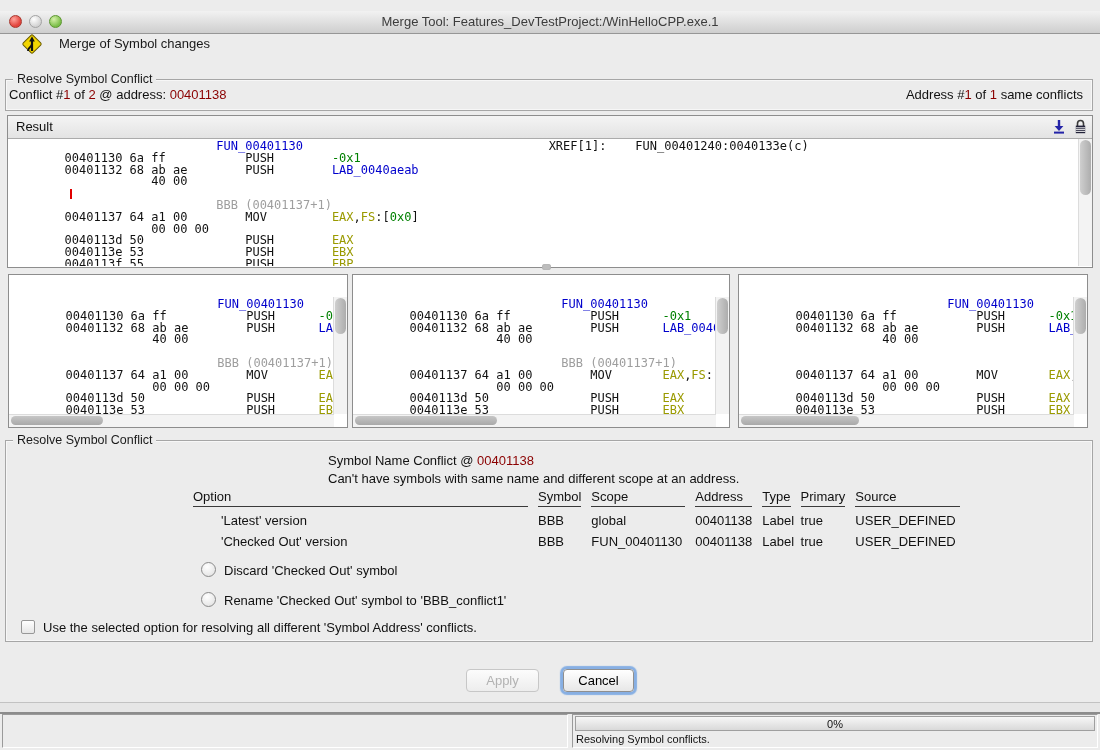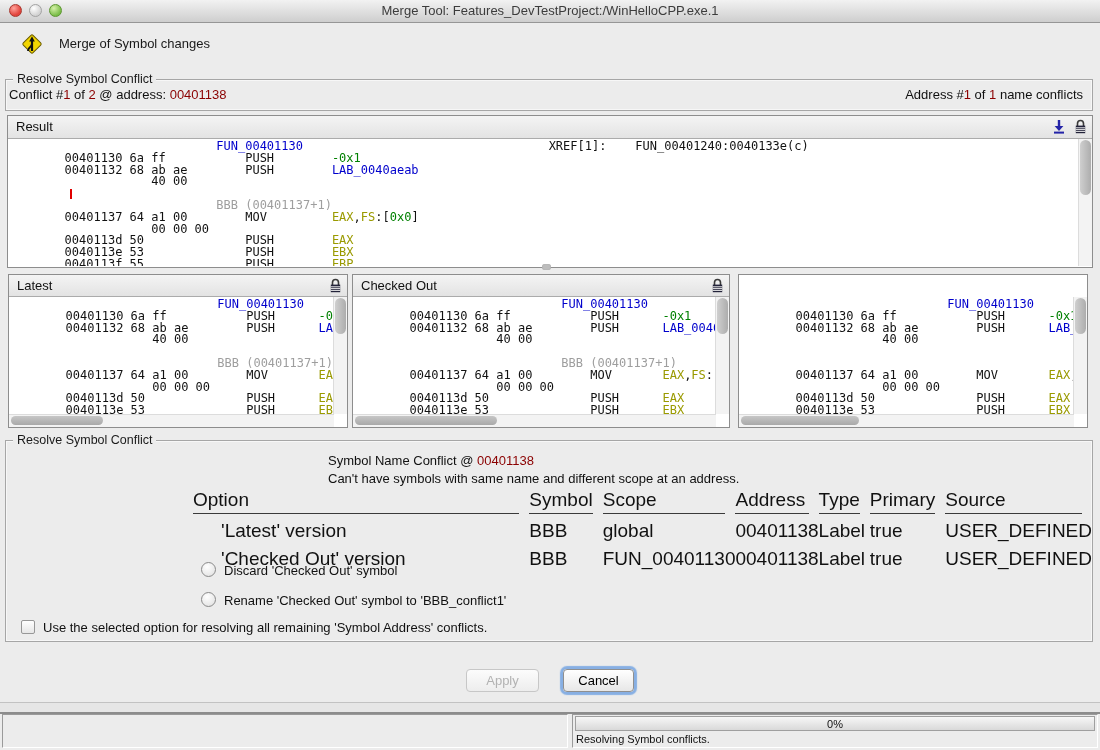--- a/index.html
+++ b/index.html
@@ -2,21 +2,21 @@
 <html><head>
 <meta charset="utf-8">
 <style>
   html,body{margin:0;padding:0;background:#555;}
   #window{
     position:relative;width:1100px;height:750px;background:#ececec;
     font-family:"Liberation Sans",sans-serif;color:#111;overflow:hidden;
     outline:1px solid #7e7e7e;
   }
   
-  .titlebar{position:absolute;top:0;left:0;right:0;height:22px;
+  .titlebar{position:absolute;top:11px;left:0;right:0;height:22px;
     background:linear-gradient(#f2f2f2,#cecece);border-bottom:1px solid #969696;}
   .tl{position:absolute;top:4px;width:13px;height:13px;border-radius:50%;box-sizing:border-box;}
   .tl-red{left:9px;background:radial-gradient(circle at 35% 30%,#ffa39b,#e2443c 65%);border:1px solid #a8382f;}
   .tl-min{left:29px;background:radial-gradient(circle at 35% 30%,#ffffff,#d2d2d2 70%);border:1px solid #a3a3a3;}
   .tl-grn{left:49px;background:radial-gradient(circle at 35% 30%,#d5f0a8,#79bd47 70%);border:1px solid #5c9630;}
   .wtitle{position:absolute;left:70px;right:70px;top:3px;text-align:center;font-size:13px;color:#3c3c3c;}
   
   .mergebar{position:absolute;top:31px;left:0;height:28px;}
   .merge-icon{position:absolute;left:21px;top:2px;width:22px;height:22px;}
   .merge-title{position:absolute;left:59px;top:5px;font-size:13px;color:#1a1a1a;white-space:nowrap;}
@@ -51,21 +51,21 @@
   #checked-panel{left:352px;top:274px;width:378px;height:154px;}
   #original-panel{left:738px;top:274px;width:350px;height:154px;}
   .side .listing{right:14px;bottom:13px;}
   .side .vscroll{bottom:13px;}
   .cursor{position:absolute;left:62px;top:73px;width:2px;height:10px;background:#e00000;}
   .splitter-dot{position:absolute;left:542px;top:264px;width:9px;height:6px;border-radius:3px;
     background:#bdbdbd;box-shadow:inset 0 0 1px #8a8a8a;}
   
   .sym-line1{position:absolute;left:322px;top:12px;font-size:13px;white-space:pre;}
   .sym-line2{position:absolute;left:322px;top:30px;font-size:13px;white-space:pre;}
-  table.ct{position:absolute;left:187px;top:47px;border-collapse:collapse;table-layout:fixed;font-size:19px;}
+  table.ct{position:absolute;left:187px;top:47px;border-collapse:collapse;table-layout:fixed;font-size:13px;}
   table.ct th{font-weight:normal;text-align:left;padding:0;}
   table.ct th div{border-bottom:1px solid #3a3a3a;margin-right:10px;padding:1px 0 2px 0;}
   table.ct td{padding:6px 0 0 0;white-space:nowrap;}
   table.ct td.indent{padding-left:28px;}
   .optrow{position:absolute;left:195px;font-size:13px;height:18px;}
   .radio{position:absolute;left:0;top:0;width:15px;height:15px;border-radius:50%;
     border:1px solid #8a8a8a;background:radial-gradient(circle at 40% 30%,#ffffff,#dedede);box-sizing:border-box;}
   .optlabel{position:absolute;left:23px;top:1px;white-space:nowrap;}
   .cbrow{position:absolute;left:15px;top:179px;font-size:13px;height:18px;}
   .checkbox{position:absolute;left:0;top:0;width:14px;height:14px;border:1px solid #979797;
@@ -110,21 +110,21 @@
         <path d="M7 18 C7 13.5,11 14.5,11 11" stroke="#111" stroke-width="2" fill="none"></path>
         <polygon points="11,3.2 8.2,8.6 13.8,8.6" fill="#111"></polygon>
       </svg>
     </span>
     <span class="merge-title">Merge of Symbol changes</span>
   </div>
 
   <div class="fs fs-top">
     <span class="fs-label">Resolve Symbol Conflict</span>
     <span class="conflict-left"><span>Conflict #</span><span class="hl">1</span><span> of </span><span class="hl">2</span><span> @ address: </span><span class="hl">00401138</span></span>
-    <span class="conflict-right"><span>Address #</span><span class="hl">1</span><span> of </span><span class="hl">1</span><span> name conflicts</span></span>
+    <span class="conflict-right"><span>Address #</span><span class="hl">1</span><span> of </span><span class="hl">1</span><span> same conflicts</span></span>
   </div>
 
   <div class="panel" id="result-panel">
     <div class="phead">
       <span class="ptitle">Result</span>
       <span class="picons">
         <span class="iconbtn">
           <svg width="16" height="17" viewBox="0 0 16 17">
             <path d="M8 2 V9" stroke="#2424a8" stroke-width="2.4"></path>
             <polygon points="8,13 3.6,8 12.4,8" fill="#2424a8"></polygon>
@@ -145,58 +145,30 @@
     <div class="listing"><div class="ln"><span>                            </span><span class="lbl">FUN_00401130</span><span>                                  </span><span>XREF[1]:    </span><span>FUN_00401240:0040133e(c)</span></div><div class="ln"><span>       00401130 6a ff           PUSH        </span><span class="cst">-0x1</span></div><div class="ln"><span>       00401132 68 ab ae        PUSH        </span><span class="lbl">LAB_0040aeab</span></div><div class="ln"><span>                   40 00</span></div><div class="ln"><span> </span></div><div class="ln"><span>                            </span><span class="cmt">BBB (00401137+1)</span></div><div class="ln"><span>       00401137 64 a1 00        MOV         </span><span class="reg">EAX</span><span>,</span><span class="reg">FS</span><span>:[</span><span class="cst">0x0</span><span>]</span></div><div class="ln"><span>                   00 00 00</span></div><div class="ln"><span>       0040113d 50              PUSH        </span><span class="reg">EAX</span></div><div class="ln"><span>       0040113e 53              PUSH        </span><span class="reg">EBX</span></div><div class="ln"><span>       0040113f 55              PUSH        </span><span class="reg">EBP</span></div></div>
     <div class="cursor"></div>
     <div class="vscroll" style="top:23px;">
       <div class="vthumb" style="height:55px;"></div>
     </div>
   </div>
 
   <div class="splitter-dot"></div>
 
   <div class="panel side" id="latest-panel">
-    <div class="phead">
-      <span class="ptitle">Latest</span>
-      <span class="picons">
-        <span class="iconbtn">
-          <svg width="15" height="17" viewBox="0 0 15 17">
-            <path d="M4.5 8 V5.5 a3 3 0 0 1 6 0 V8" fill="none" stroke="#3a3a3a" stroke-width="1.6"></path>
-            <rect x="2.8" y="7.6" width="9.4" height="7.6" fill="#23233a"></rect>
-            <rect x="2.8" y="9.3" width="9.4" height="1" fill="#eaeaea"></rect>
-            <rect x="2.8" y="11.1" width="9.4" height="1" fill="#eaeaea"></rect>
-            <rect x="2.8" y="12.9" width="9.4" height="1" fill="#eaeaea"></rect>
-          </svg>
-        </span>
-      </span>
-    </div>
     <div class="listing"><div class="ln"><span>                            </span><span class="lbl">FUN_00401130</span></div><div class="ln"><span>       00401130 6a ff           PUSH      </span><span class="cst">-0x1</span></div><div class="ln"><span>       00401132 68 ab ae        PUSH      </span><span class="lbl">LAB_0040aeab</span></div><div class="ln"><span>                   40 00</span></div><div class="ln"><span> </span></div><div class="ln"><span>                            </span><span class="cmt">BBB (00401137+1)</span></div><div class="ln"><span>       00401137 64 a1 00        MOV       </span><span class="reg">EAX</span></div><div class="ln"><span>                   00 00 00</span></div><div class="ln"><span>       0040113d 50              PUSH      </span><span class="reg">EAX</span></div><div class="ln"><span>       0040113e 53              PUSH      </span><span class="reg">EBX</span></div></div>
     <div class="vscroll">
       <div class="vthumb" style="height:36px;"></div>
     </div>
     <div class="hscroll">
       <div class="hthumb" style="width:92px;"></div>
     </div>
   </div>
 
   <div class="panel side" id="checked-panel">
-    <div class="phead">
-      <span class="ptitle">Checked Out</span>
-      <span class="picons">
-        <span class="iconbtn">
-          <svg width="15" height="17" viewBox="0 0 15 17">
-            <path d="M4.5 8 V5.5 a3 3 0 0 1 6 0 V8" fill="none" stroke="#3a3a3a" stroke-width="1.6"></path>
-            <rect x="2.8" y="7.6" width="9.4" height="7.6" fill="#23233a"></rect>
-            <rect x="2.8" y="9.3" width="9.4" height="1" fill="#eaeaea"></rect>
-            <rect x="2.8" y="11.1" width="9.4" height="1" fill="#eaeaea"></rect>
-            <rect x="2.8" y="12.9" width="9.4" height="1" fill="#eaeaea"></rect>
-          </svg>
-        </span>
-      </span>
-    </div>
     <div class="listing"><div class="ln"><span>                            </span><span class="lbl">FUN_00401130</span></div><div class="ln"><span>       00401130 6a ff           PUSH      </span><span class="cst">-0x1</span></div><div class="ln"><span>       00401132 68 ab ae        PUSH      </span><span class="lbl">LAB_0040aeab</span></div><div class="ln"><span>                   40 00</span></div><div class="ln"><span> </span></div><div class="ln"><span>                            </span><span class="cmt">BBB (00401137+1)</span></div><div class="ln"><span>       00401137 64 a1 00        MOV       </span><span class="reg">EAX</span><span>,</span><span class="reg">FS</span><span>:[</span></div><div class="ln"><span>                   00 00 00</span></div><div class="ln"><span>       0040113d 50              PUSH      </span><span class="reg">EAX</span></div><div class="ln"><span>       0040113e 53              PUSH      </span><span class="reg">EBX</span></div></div>
     <div class="vscroll">
       <div class="vthumb" style="height:36px;"></div>
     </div>
     <div class="hscroll">
       <div class="hthumb" style="width:142px;"></div>
     </div>
   </div>
 
   <div class="panel side" id="original-panel">
@@ -274,21 +246,21 @@
     <div class="optrow" style="top:121px;">
       <span class="radio"></span>
       <span class="optlabel">Discard 'Checked Out' symbol</span>
     </div>
     <div class="optrow" style="top:151px;">
       <span class="radio"></span>
       <span class="optlabel">Rename 'Checked Out' symbol to 'BBB_conflict1'</span>
     </div>
     <div class="cbrow">
       <span class="checkbox"></span>
-      <span class="cblabel">Use the selected option for resolving all remaining 'Symbol Address' conflicts.</span>
+      <span class="cblabel">Use the selected option for resolving all different 'Symbol Address' conflicts.</span>
     </div>
   </div>
 
   <div class="btn" id="apply-btn">Apply</div>
   <div class="btn" id="cancel-btn">Cancel</div>
 
   <div class="sep-strip"></div>
   <div class="statusbox" id="status-left"></div>
   <div class="statusbox" id="status-right">
     <div class="progress">0%</div>

